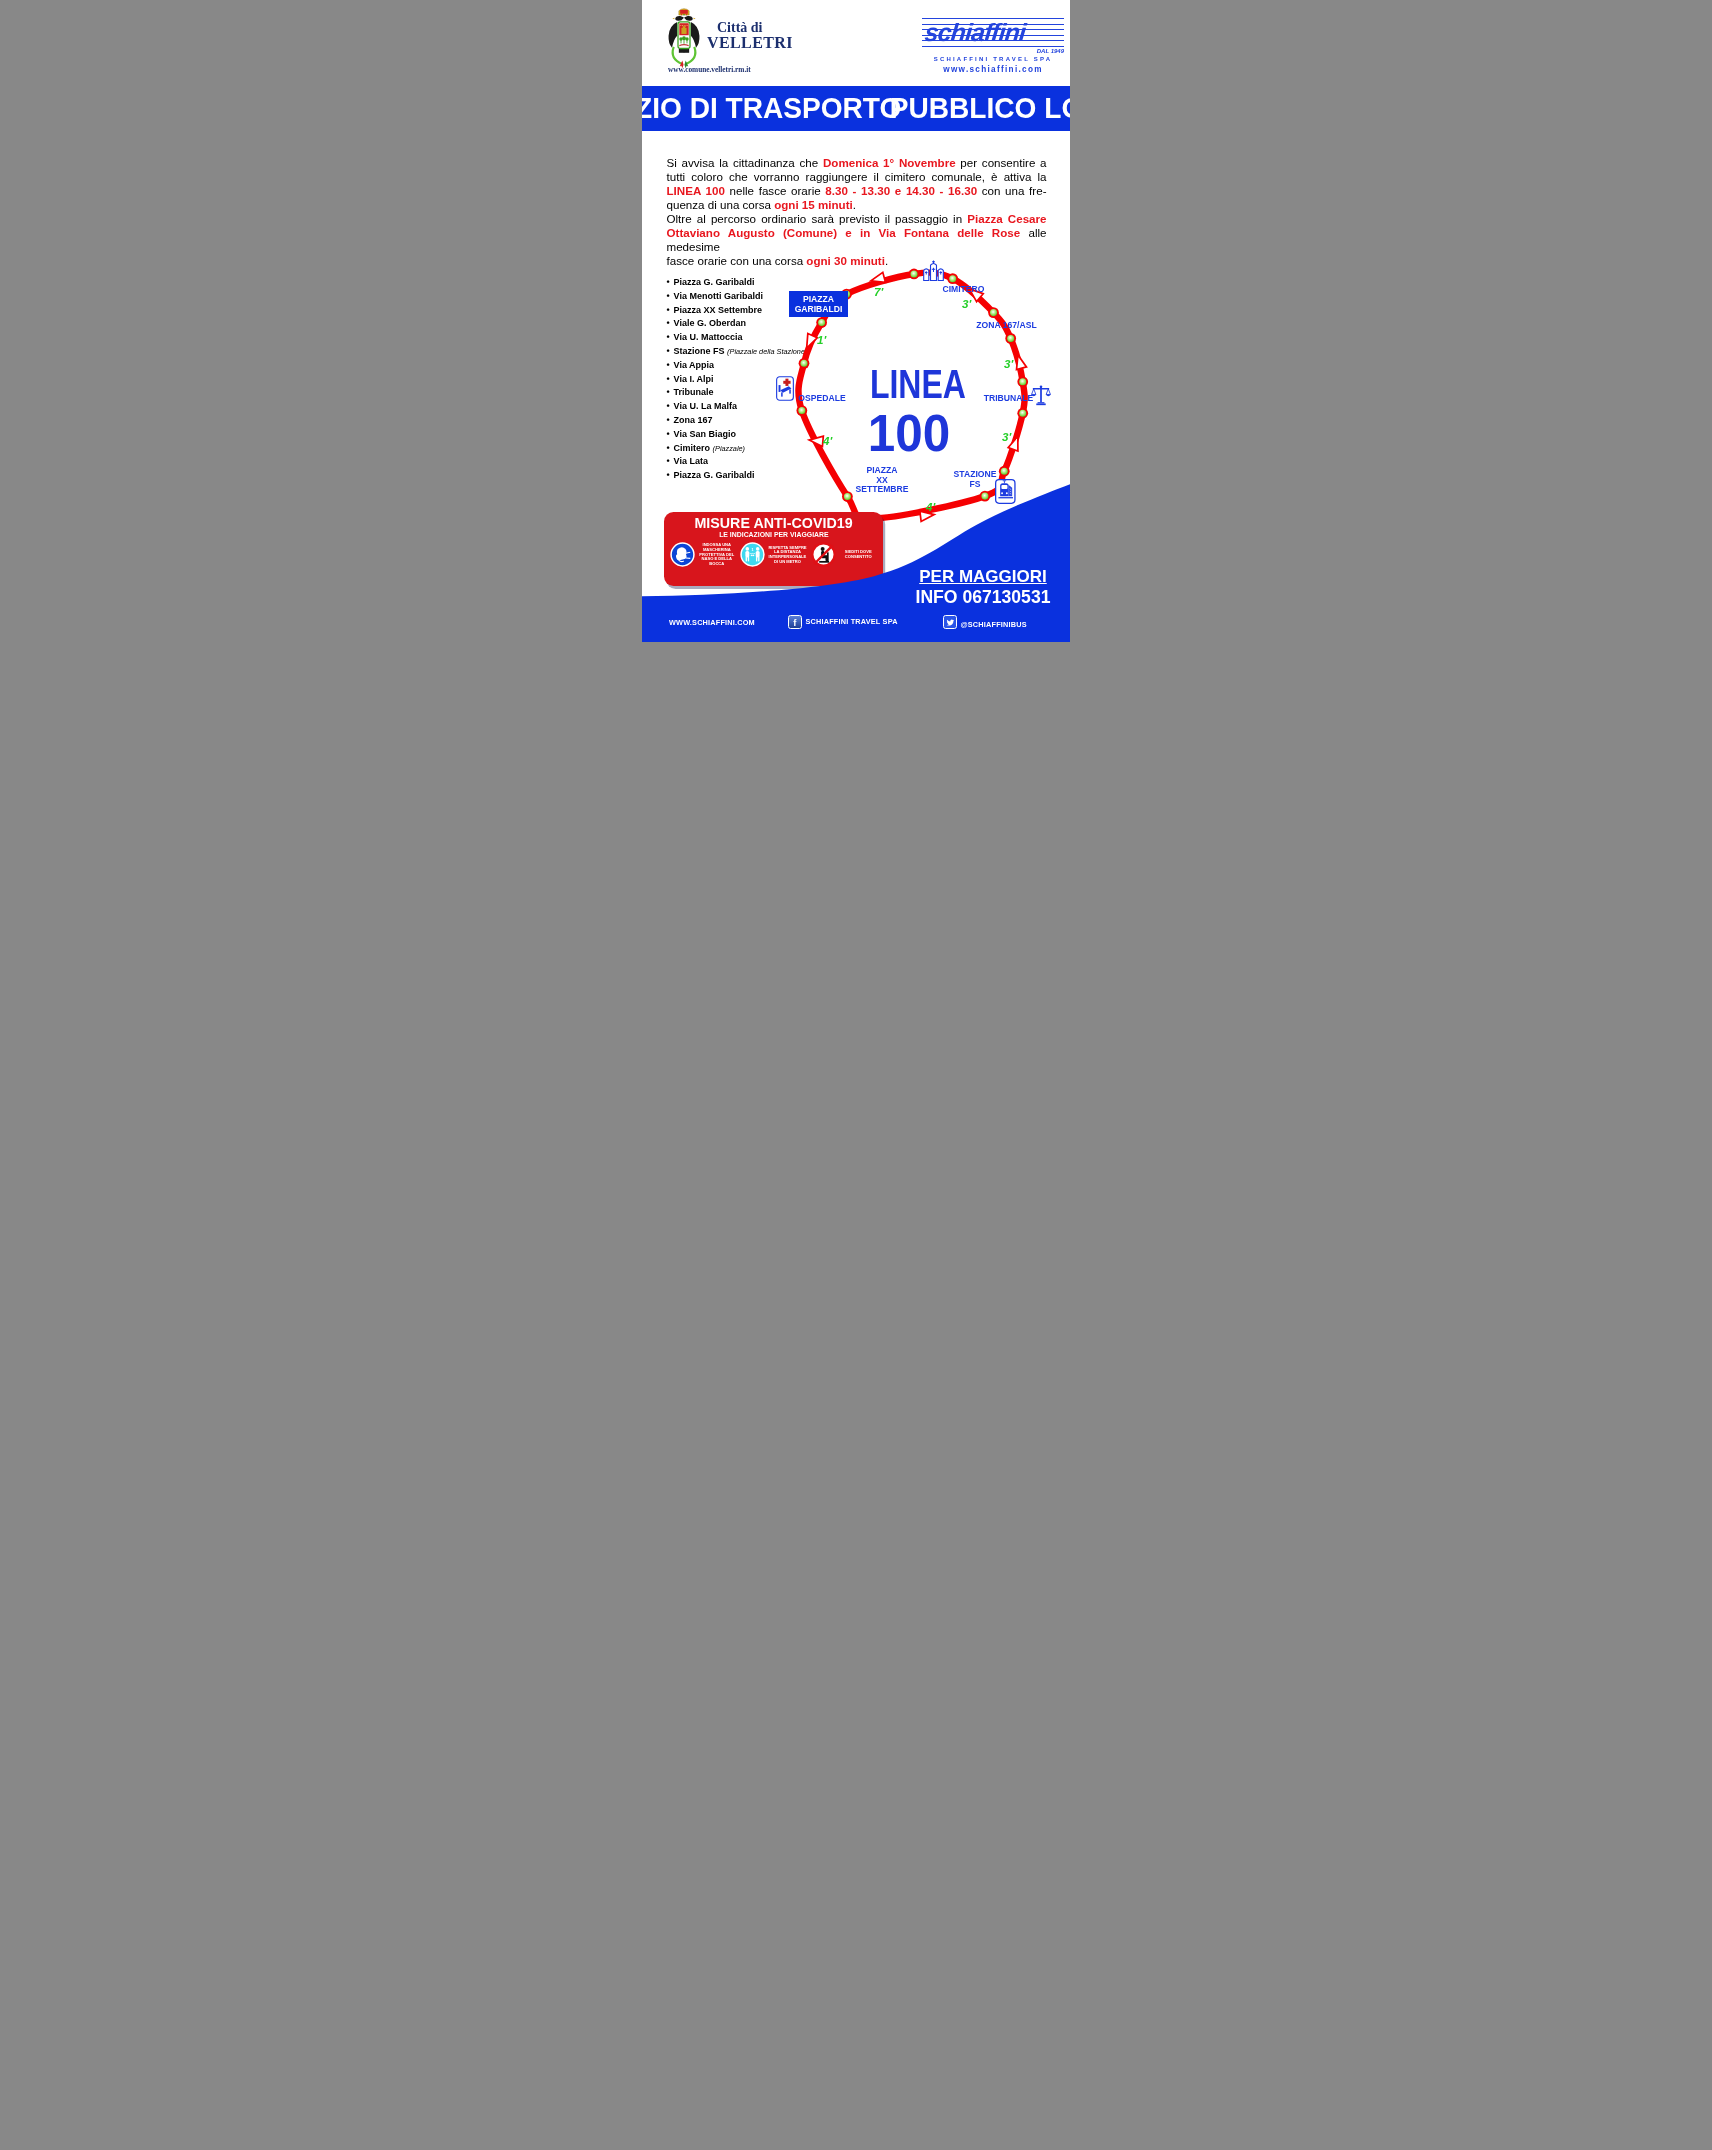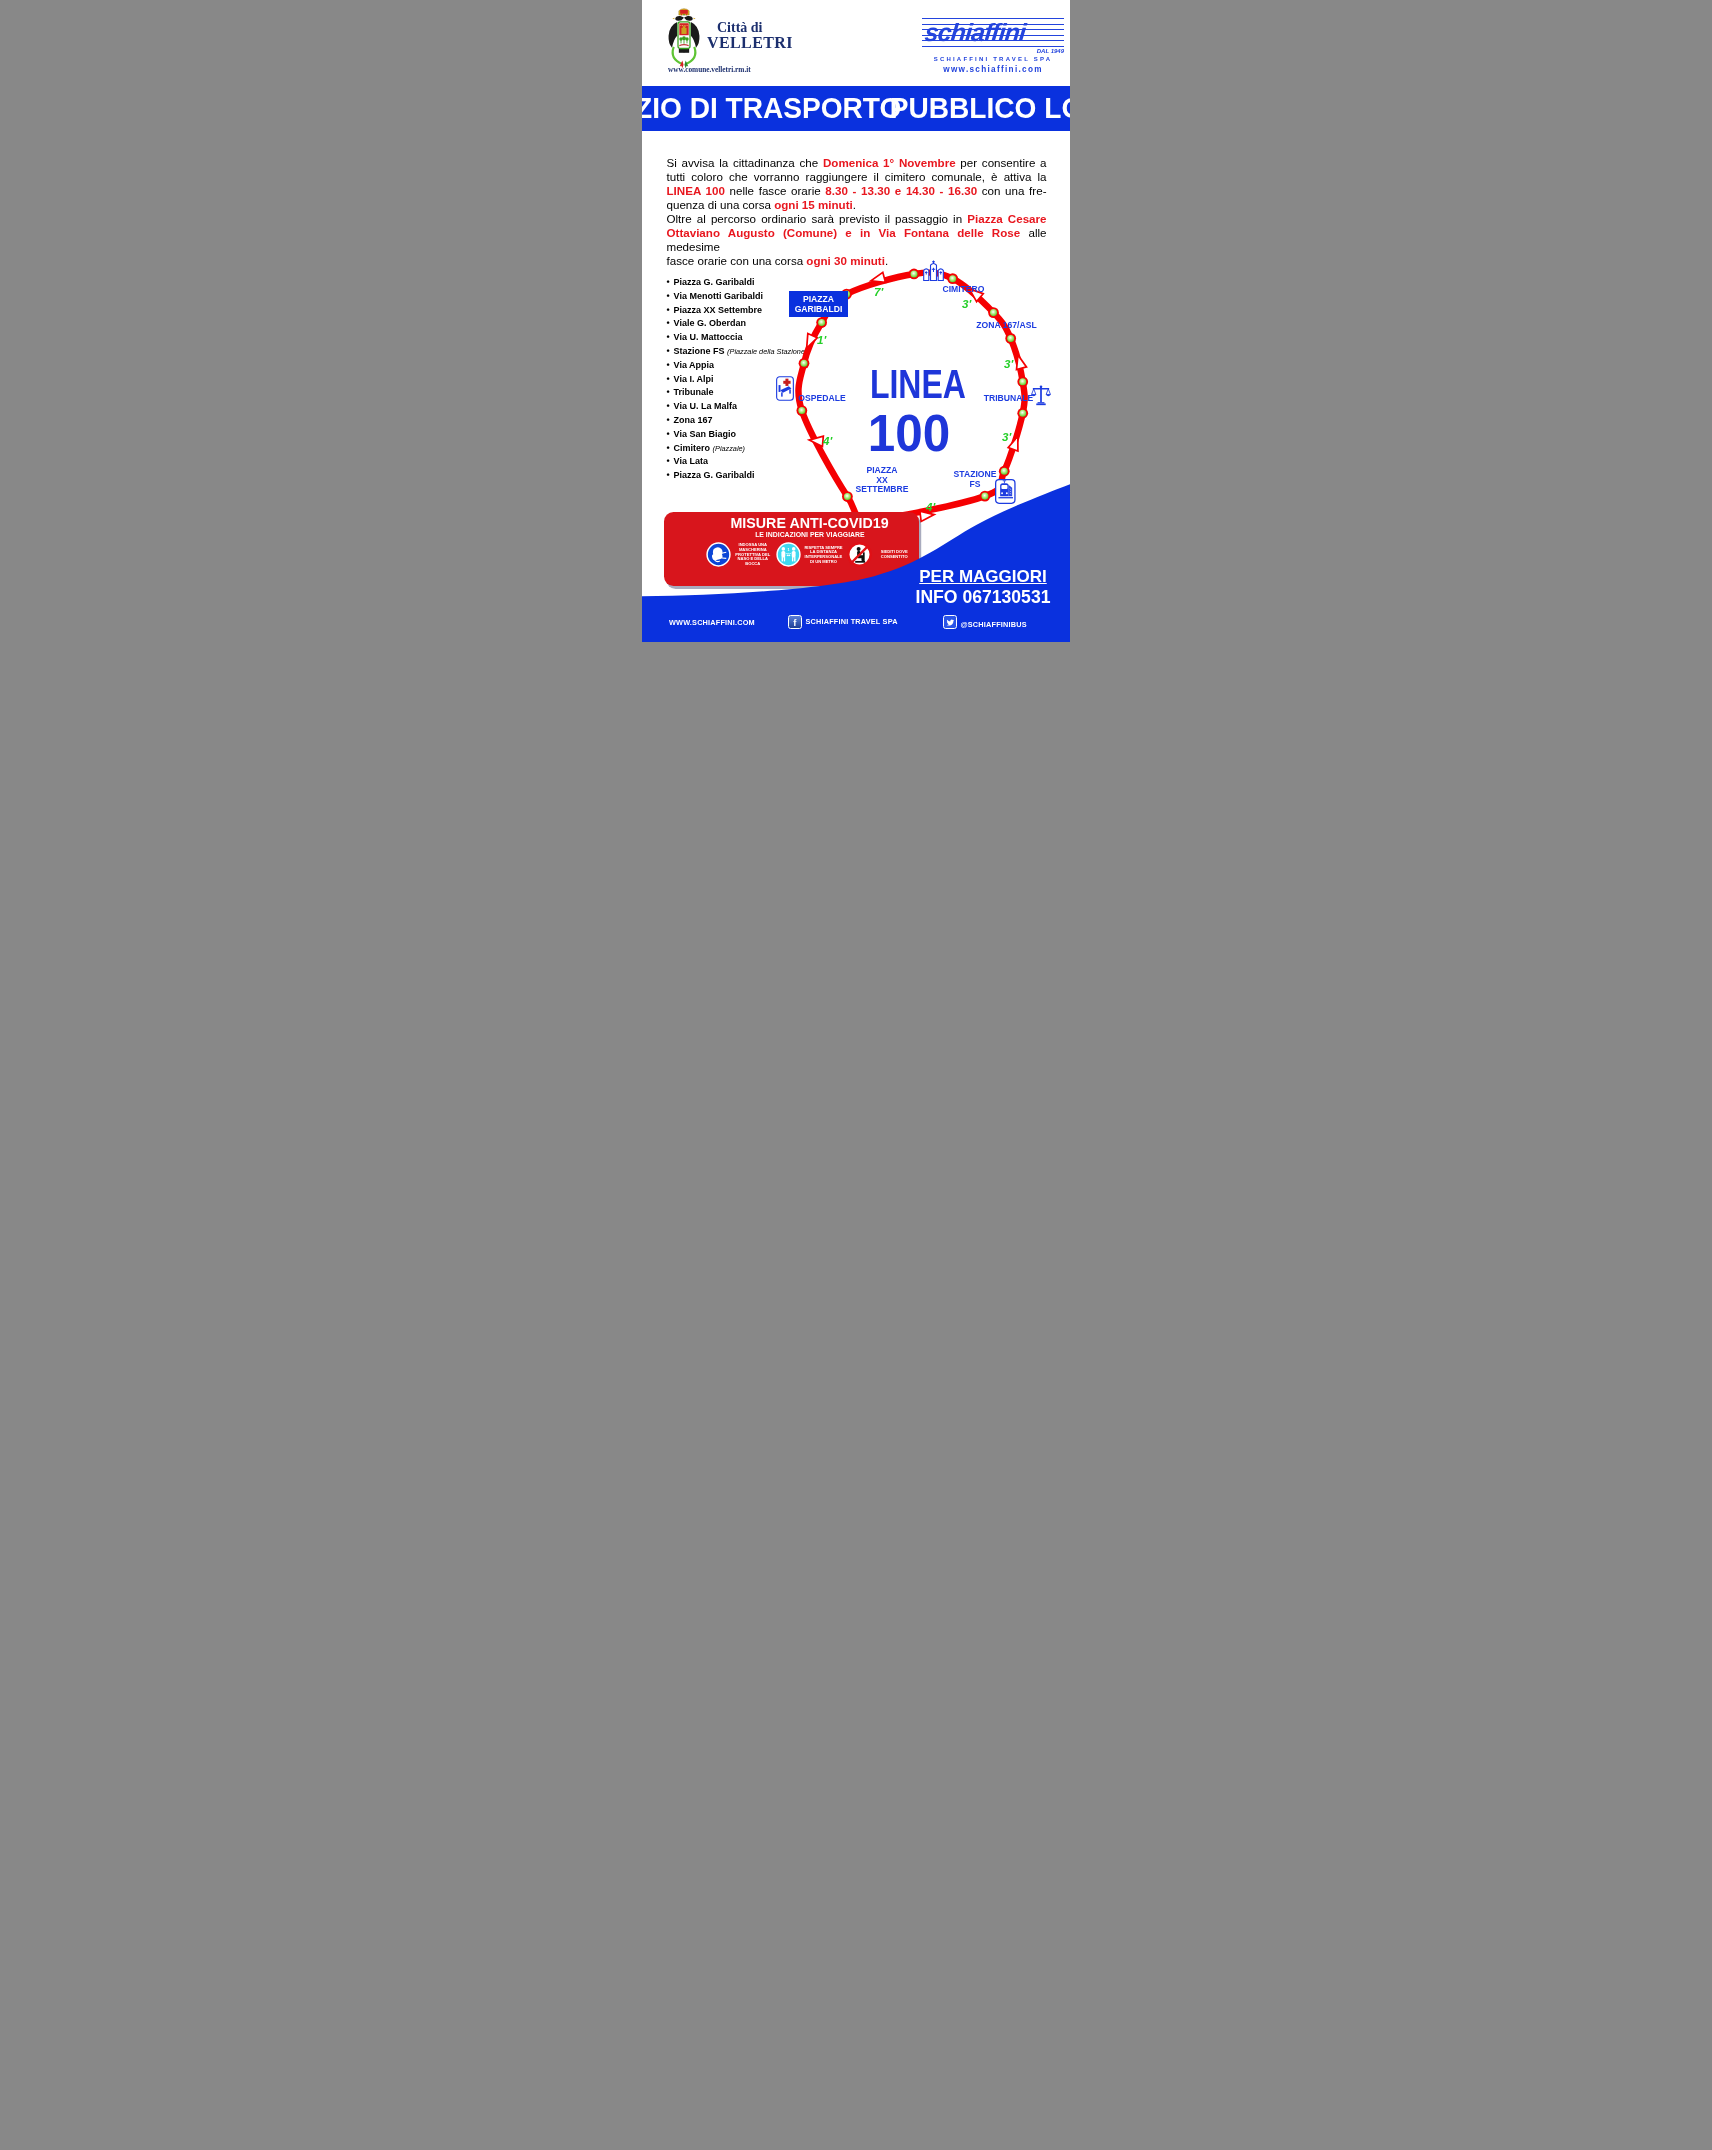--- a/index.html
+++ b/index.html
@@ -37,21 +37,21 @@
   .map-label{color:#1d3ce0;font-weight:700;font-size:8.6px;line-height:9.5px;text-align:center;white-space:nowrap;}
   .pg-box{background:#0a31de;color:#fff;font-weight:700;font-size:8.6px;line-height:10.3px;
     text-align:center;display:flex;flex-direction:column;justify-content:center;}
   .time-label{color:#25cf28;font-weight:700;font-style:italic;font-size:11.6px;white-space:nowrap;}
   #linea-title{left:217px;top:369px;width:99px;text-align:center;color:#1e36d9;
     font-weight:800;font-size:41px;line-height:31px;transform:scale(0.78,1);transform-origin:center;}
   #linea-number{left:213px;top:414px;width:108px;text-align:center;color:#1e36d9;
     font-weight:800;font-size:52px;line-height:39px;transform:scale(0.95,1);transform-origin:center;}
   
   #covid{left:22.4px;top:512px;width:219px;height:74px;background:#d8151c;border-radius:9.5px;
-    box-shadow:2.2px 3px 0 rgba(10,15,70,0.35);color:#fff;padding-left:36px;}
+    box-shadow:2.2px 3px 0 rgba(10,15,70,0.35);color:#fff;}
   #covid-title{width:100%;text-align:center;margin-top:4.3px;font-size:14px;font-weight:800;
     letter-spacing:0;line-height:14.6px;transform:scale(1.02,1.05);}
   #covid-sub{width:100%;text-align:center;font-size:6.9px;font-weight:800;line-height:8.6px;}
   #covid-row{display:flex;justify-content:space-between;padding:2.6px 5.2px 0 5.2px;}
   .covid-item{display:flex;align-items:center;gap:2.2px;}
   .covid-cap{font-size:4.1px;font-weight:800;line-height:4.7px;text-align:center;width:40px;text-transform:uppercase;}
   
   #info{left:255px;top:567px;width:172px;text-align:center;color:#fff;font-weight:800;}
   #info .l1{font-size:17px;line-height:20px;text-decoration:underline;}
   #info .l2{font-size:17.6px;line-height:21.5px;}

